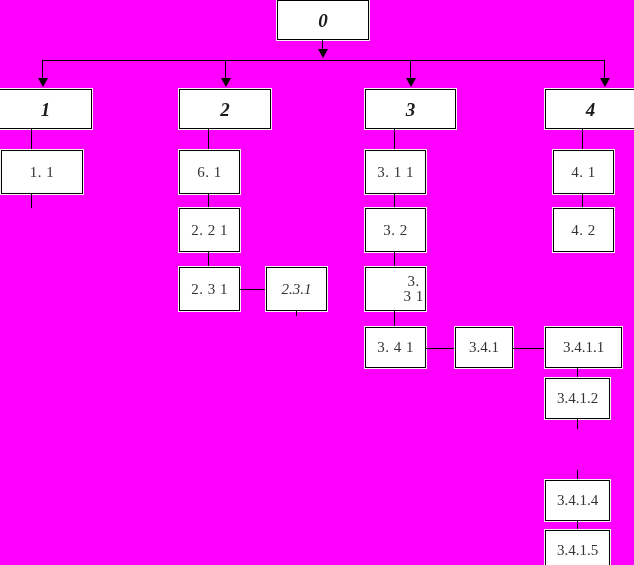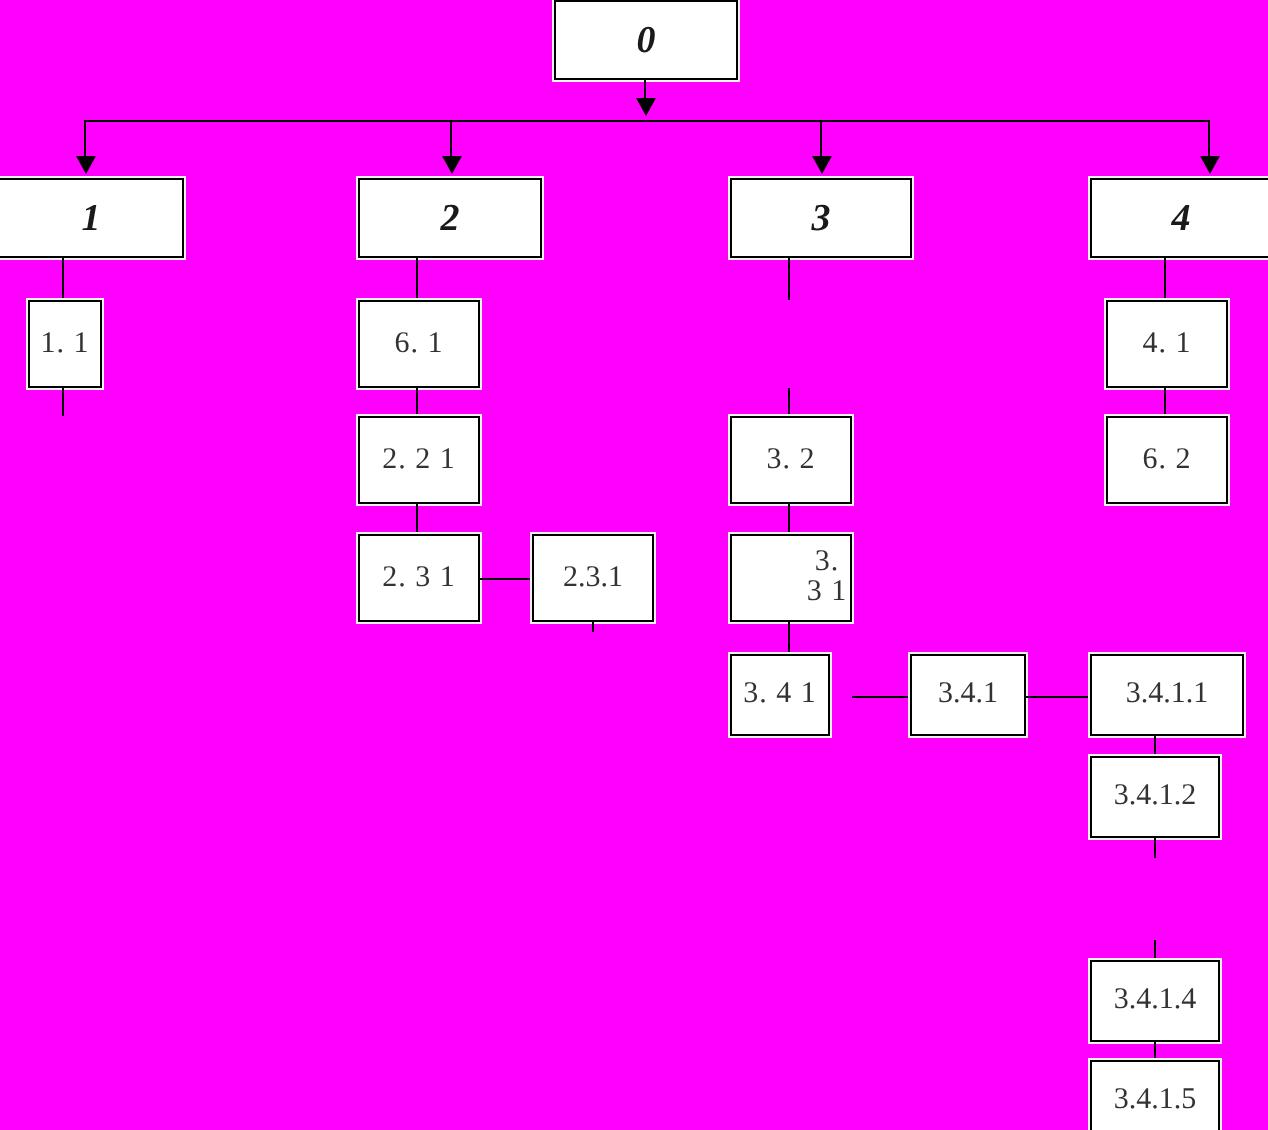--- a/index.html
+++ b/index.html
@@ -93,50 +93,51 @@
 
   <div class="edge v" style="left:604px; top:60px; width:1px; height:22px;"></div>
   <div class="arrow" style="left:600px; top:78px;"></div>
 
   <div class="node lvl1" style="left:-1px; top:89px; width:93px; height:40px;">1</div>
   <div class="node lvl1" style="left:179px; top:89px; width:92px; height:40px;">2</div>
   <div class="node lvl1" style="left:365px; top:89px; width:91px; height:40px;">3</div>
   <div class="node lvl1" style="left:545px; top:89px; width:91px; height:40px;">4</div>
 
   <div class="edge v" style="left:31px; top:129px; width:1px; height:21px;"></div>
-  <div class="node small" style="left:14px; top:150px; width:37px; height:44px;font-family:Liberation Serif, serif;">1. 1</div>
+  <div class="node small" style="left:1px; top:150px; width:82px; height:44px;font-family:Liberation Serif, serif;">1. 1</div>
   <div class="edge v" style="left:31px; top:194px; width:1px; height:14px;"></div>
 
   <div class="edge v" style="left:208px; top:129px; width:1px; height:21px;"></div>
   <div class="node small" style="left:179px; top:150px; width:61px; height:44px;">6. 1</div>
   <div class="edge v" style="left:208px; top:194px; width:1px; height:14px;"></div>
   <div class="node small" style="left:179px; top:208px; width:61px; height:44px;">2. 2 1</div>
   <div class="edge v" style="left:208px; top:252px; width:1px; height:15px;"></div>
   <div class="node small" style="left:179px; top:267px; width:61px; height:44px;">2. 3 1</div>
 
   <div class="edge h" style="left:240px; top:289px; width:26px; height:1px;"></div>
-  <div class="node dotted" style="left:266px; top:267px; width:61px; height:44px;">2.3.1</div>
+  <div class="node dotted" style="left:266px; top:267px; width:61px; height:44px;font-style:italic;">2.3.1</div>
   <div class="edge v" style="left:296px; top:311px; width:1px; height:5px;"></div>
 
   <div class="edge v" style="left:394px; top:129px; width:1px; height:21px;"></div>
+  <div class="node small" style="left:365px; top:150px; width:61px; height:44px;">3. 1 1</div>
   <div class="edge v" style="left:394px; top:194px; width:1px; height:14px;"></div>
   <div class="node small" style="left:365px; top:208px; width:61px; height:44px;">3. 2</div>
   <div class="edge v" style="left:394px; top:252px; width:1px; height:15px;"></div>
   <div class="node small" style="left:365px; top:267px; width:61px; height:44px;padding-left:36px;">3. 3 1</div>
   <div class="edge v" style="left:394px; top:311px; width:1px; height:16px;"></div>
-  <div class="node small" style="left:365px; top:327px; width:50px; height:41px;">3. 4 1</div>
+  <div class="node small" style="left:365px; top:327px; width:61px; height:41px;">3. 4 1</div>
 
   <div class="edge h" style="left:426px; top:348px; width:29px; height:1px;"></div>
   <div class="node dotted" style="left:455px; top:327px; width:58px; height:41px;">3.4.1</div>
   <div class="edge h" style="left:513px; top:348px; width:32px; height:1px;"></div>
 
   <div class="edge v" style="left:582px; top:129px; width:1px; height:21px;"></div>
   <div class="node small" style="left:553px; top:150px; width:61px; height:44px;">4. 1</div>
   <div class="edge v" style="left:582px; top:194px; width:1px; height:14px;"></div>
-  <div class="node small" style="left:553px; top:208px; width:61px; height:44px;">6. 2</div>
+  <div class="node small" style="left:553px; top:208px; width:61px; height:44px;">4. 2</div>
 
   <div class="node dotted" style="left:545px; top:327px; width:77px; height:41px;">3.4.1.1</div>
   <div class="edge v" style="left:577px; top:368px; width:1px; height:10px;"></div>
 
   <div class="node dotted" style="left:545px; top:378px; width:65px; height:41px;">3.4.1.2</div>
   <div class="edge v" style="left:577px; top:419px; width:1px; height:10px;"></div>
 
   <div class="edge v" style="left:577px; top:470px; width:1px; height:10px;"></div>
 
   <div class="node dotted" style="left:545px; top:480px; width:65px; height:41px;">3.4.1.4</div>

